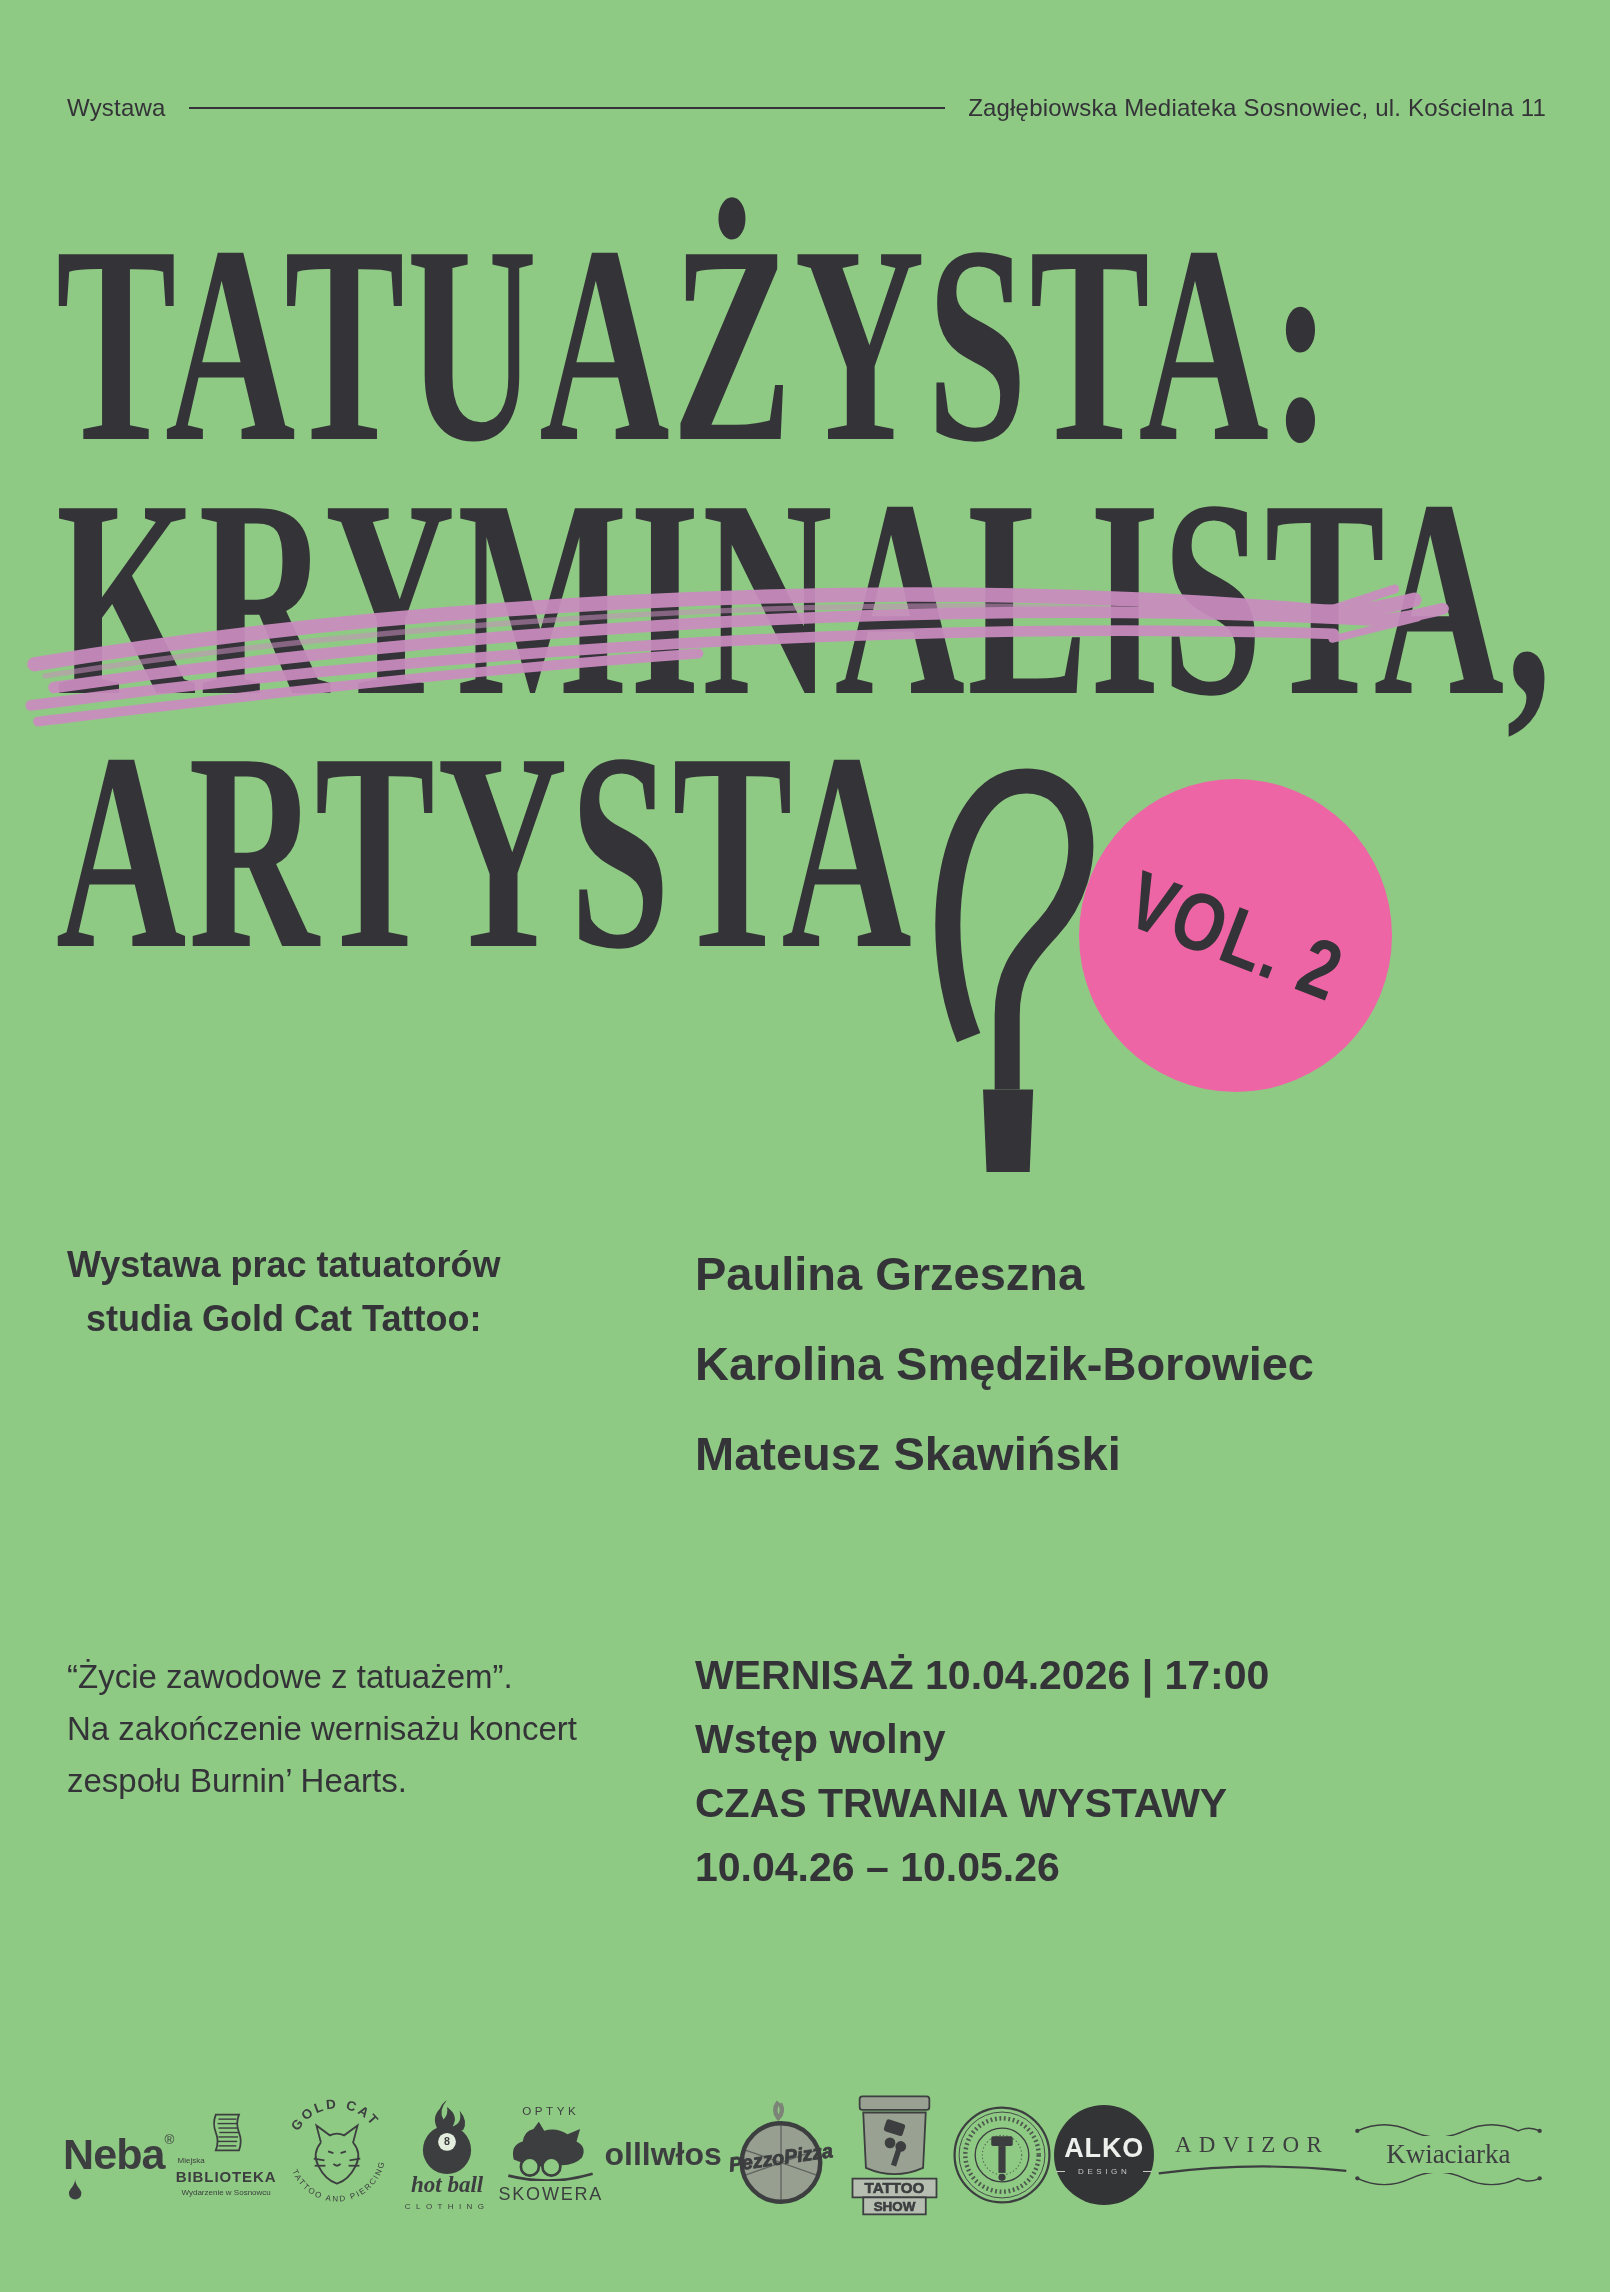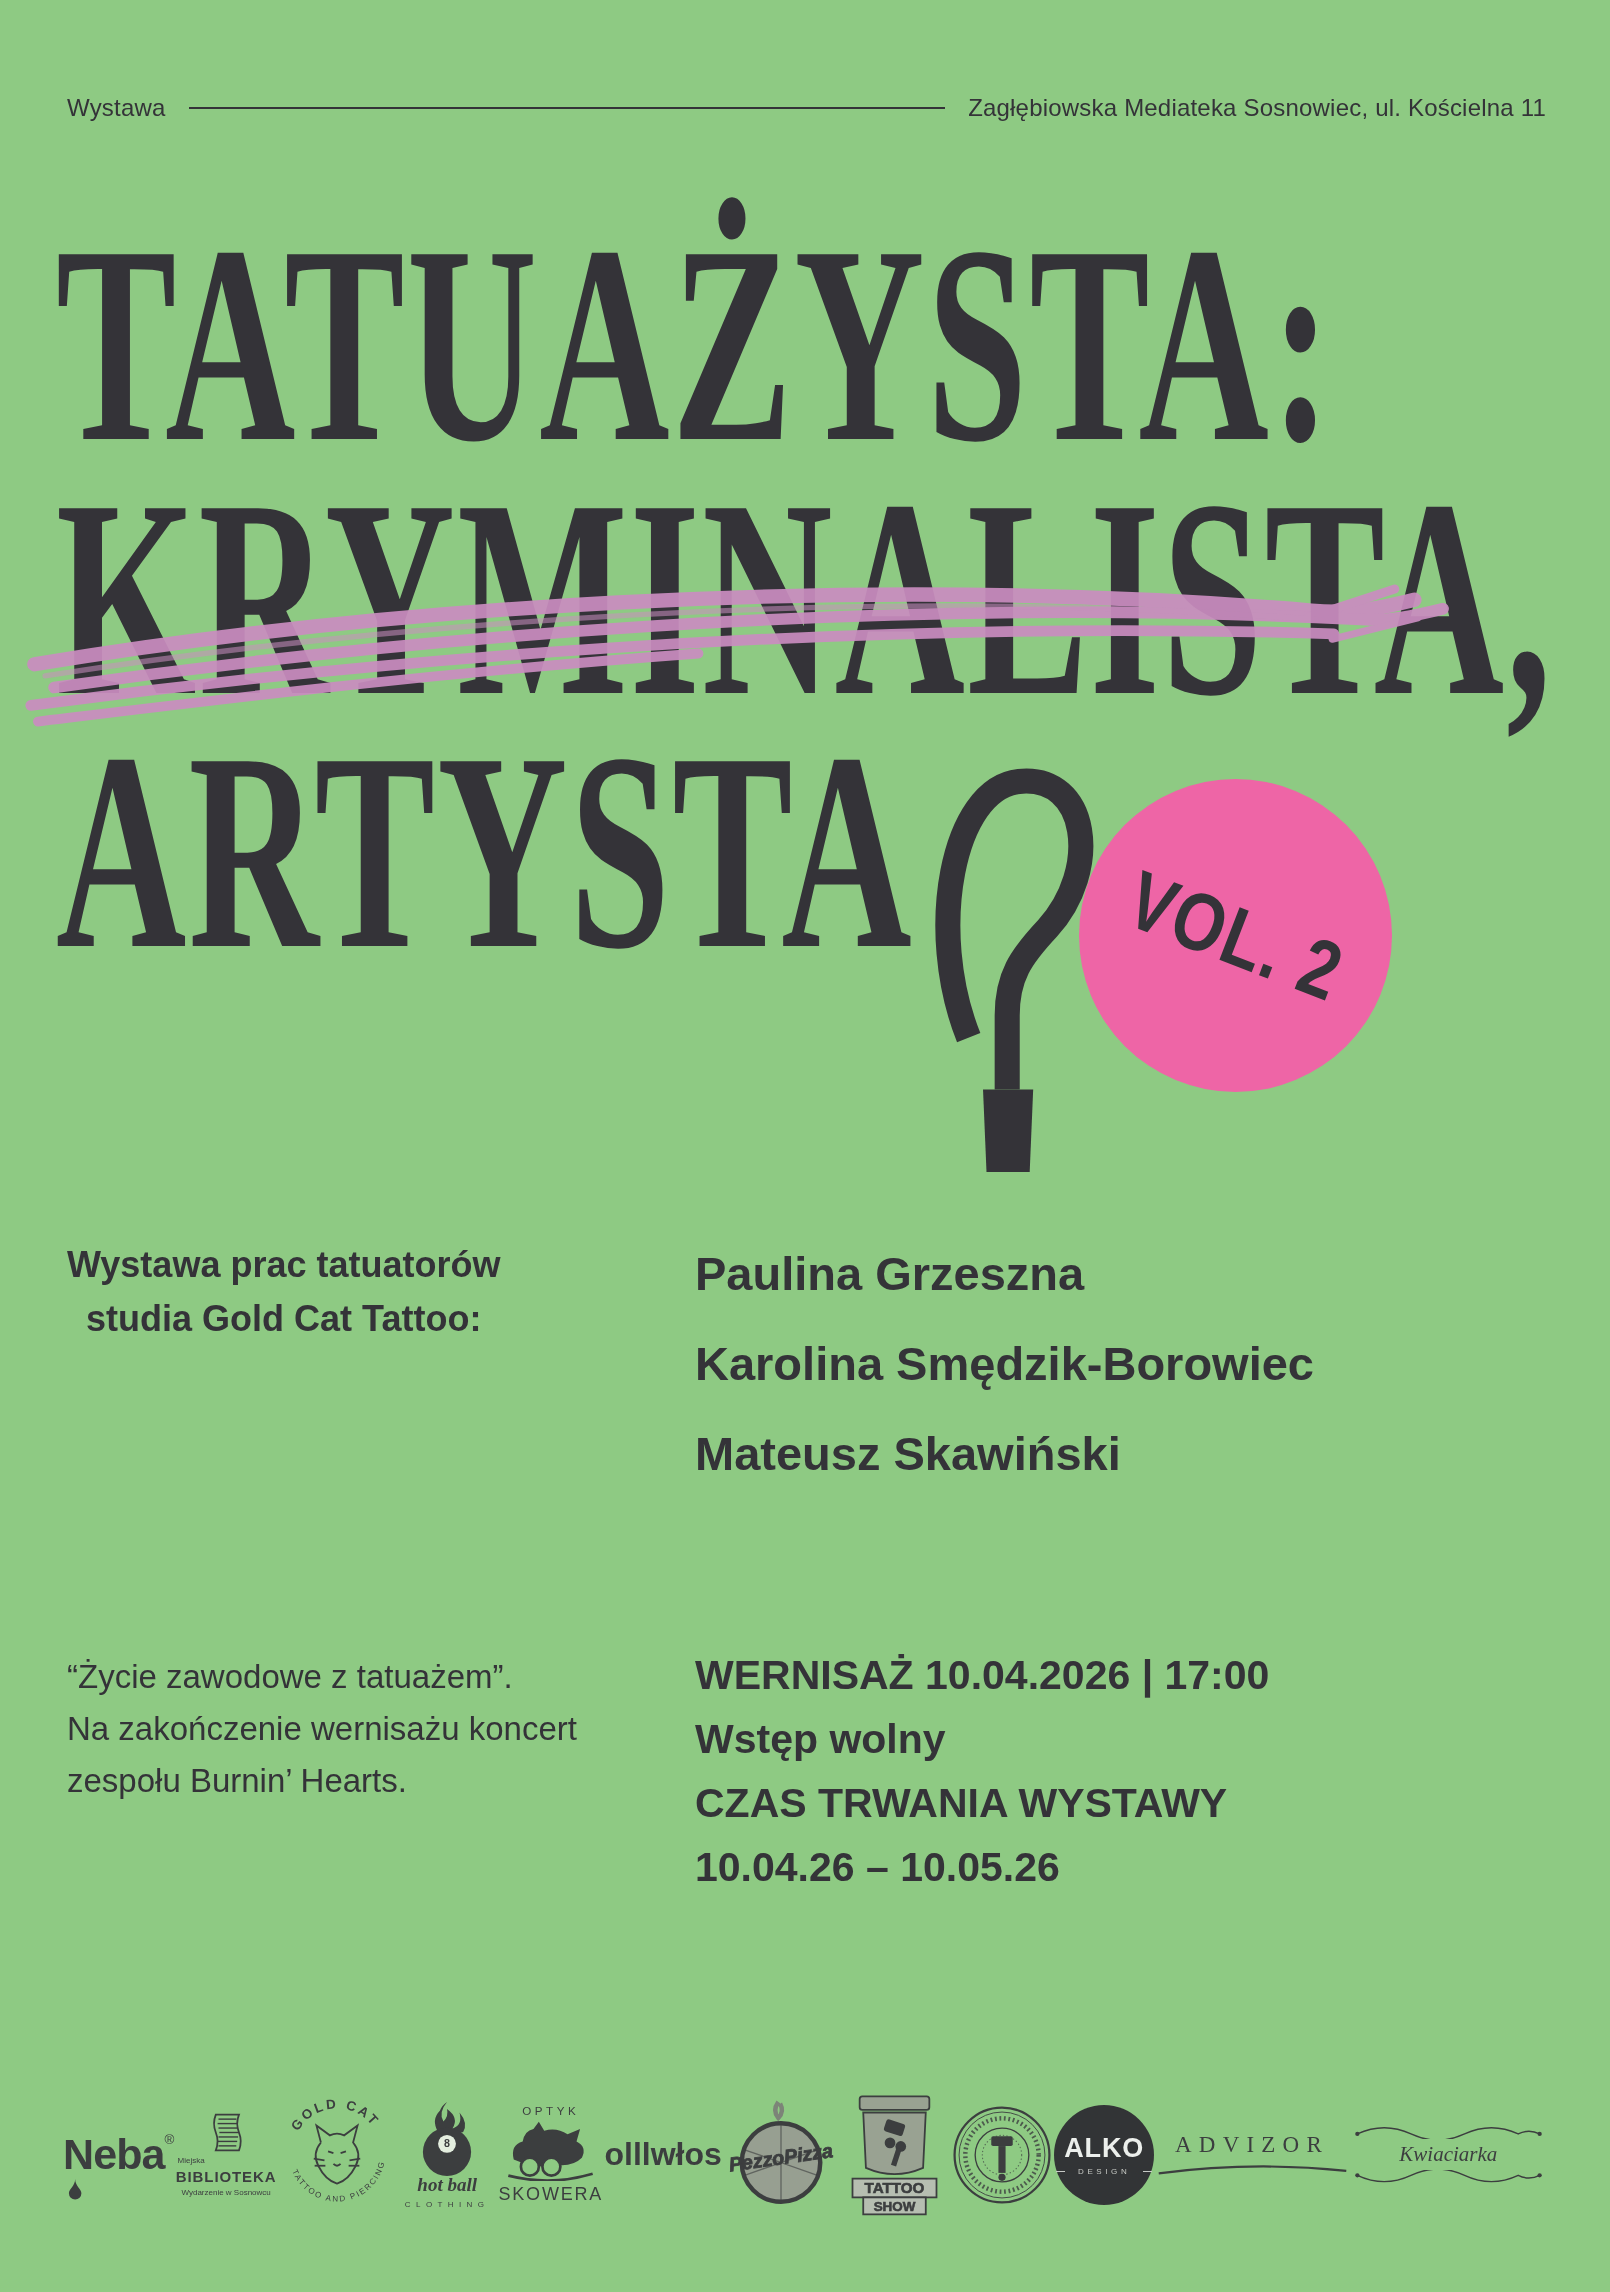--- a/index.html
+++ b/index.html
@@ -57,24 +57,24 @@
   .bibl .t1{font-size:8px;align-self:flex-start;margin-left:1.8px;}
   .bibl .t2{font-size:15px;font-weight:700;letter-spacing:0.9px;}
   .bibl .t3{font-size:8px;}
   .wlos{font-size:32px;font-weight:700;letter-spacing:0;}
   .alko{width:100px;height:100px;border-radius:50%;background:#2e2d32;color:#f2f2f2;
         display:flex;flex-direction:column;align-items:center;justify-content:center;gap:3.6px;}
   .alko .a-main{font-size:27px;font-weight:700;letter-spacing:0.9px;}
   .alko .a-sub{font-size:8px;letter-spacing:3.6px;color:#cbcbcb;display:flex;align-items:center;gap:13px;}
   .alko .a-sub i{display:block;width:9px;height:0.9px;background:#cbcbcb;}
   .advz .a-word{font-family:"Liberation Serif","DejaVu Serif",serif;font-size:23px;letter-spacing:7.2px;font-weight:500;}
-  .kwia .k-word{font-family:"Liberation Serif","DejaVu Serif",serif;font-style:italic;font-size:21px;}
+  .kwia .k-word{font-family:"Liberation Serif","DejaVu Serif",serif;font-size:27px;}
   .skow .s-top{font-size:11.6px;letter-spacing:3.6px;}
   .skow .s-bot{font-size:18px;letter-spacing:1.8px;}
-  .hb-main{font-family:"Liberation Serif","DejaVu Serif",serif;font-style:italic;font-weight:700;font-size:19px;margin-top:-5.4px;}
+  .hb-main{font-family:"Liberation Serif","DejaVu Serif",serif;font-style:italic;font-weight:700;font-size:23px;margin-top:-5.4px;}
   .hb-sub{font-size:8px;letter-spacing:5.4px;margin-top:1.8px;}
   svg text{fill:#38373c;font-family:"Liberation Sans","DejaVu Sans",sans-serif;}
 </style>
 </head>
 <body>
 
 <div class="poster">
 
   <header class="topbar">
     <span>Wystawa</span>

